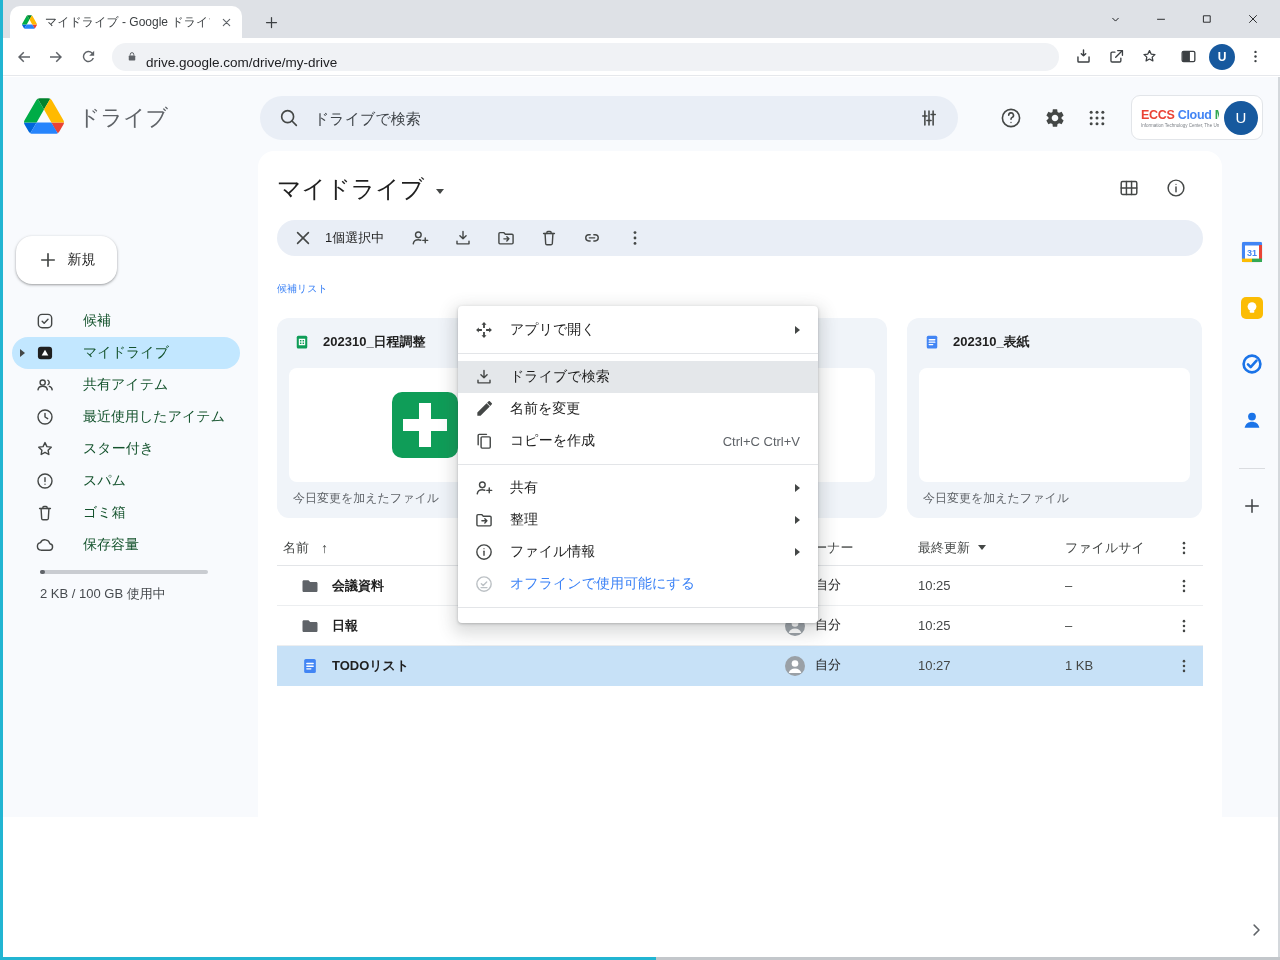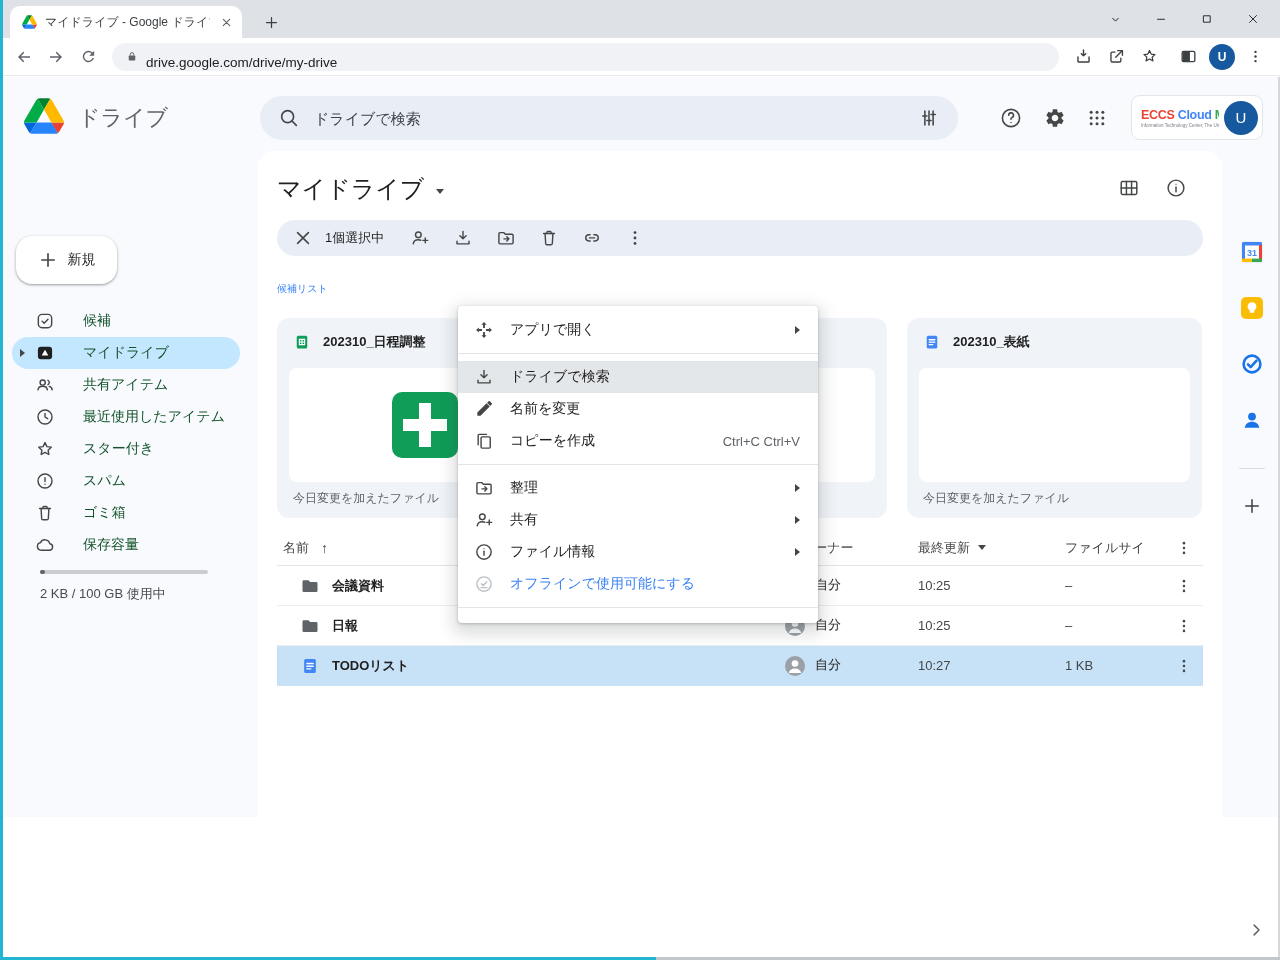--- a/index.html
+++ b/index.html
@@ -712,36 +712,36 @@
             <path d="M5 16.5V5.2C5 4.5 5.5 4 6.2 4H15"></path>
           </svg>
         </span>
       <span class="lbl">コピーを作成</span>
       <span class="sc">Ctrl+C Ctrl+V</span>
     </div>
     <div class="mdiv"></div>
     <div class="mi">
       <span class="mic">
           <svg class="st" viewBox="0 0 24 24" style="stroke-width:1.7">
-            <path d="M3.5 6.8c0-.7.6-1.3 1.3-1.3h4.4l2 2h8c.7 0 1.3.6 1.3 1.3v8.9c0 .7-.6 1.3-1.3 1.3H4.8c-.7 0-1.3-.6-1.3-1.3z"></path>
-            <path d="M9.5 13h6M13 10.5L15.5 13 13 15.5"></path>
-          </svg>
-        </span>
-      <span class="lbl">整理</span>
+            <circle cx="10" cy="8.2" r="3.4"></circle>
+            <path d="M3.9 19c.4-3.2 2.9-4.9 6.1-4.9 1.1 0 2.1.2 3 .6"></path>
+            <path d="M18.3 11.8v6M15.3 14.8h6"></path>
+          </svg>
+        </span>
+      <span class="lbl">共有</span>
       <span class="subarrow"></span>
     </div>
     <div class="mi">
       <span class="mic">
           <svg class="st" viewBox="0 0 24 24" style="stroke-width:1.7">
-            <circle cx="10" cy="8.2" r="3.4"></circle>
-            <path d="M3.9 19c.4-3.2 2.9-4.9 6.1-4.9 1.1 0 2.1.2 3 .6"></path>
-            <path d="M18.3 11.8v6M15.3 14.8h6"></path>
-          </svg>
-        </span>
-      <span class="lbl">共有</span>
+            <path d="M3.5 6.8c0-.7.6-1.3 1.3-1.3h4.4l2 2h8c.7 0 1.3.6 1.3 1.3v8.9c0 .7-.6 1.3-1.3 1.3H4.8c-.7 0-1.3-.6-1.3-1.3z"></path>
+            <path d="M9.5 13h6M13 10.5L15.5 13 13 15.5"></path>
+          </svg>
+        </span>
+      <span class="lbl">整理</span>
       <span class="subarrow"></span>
     </div>
     <div class="mi">
       <span class="mic">
           <svg class="st" viewBox="0 0 24 24" style="stroke-width:1.7">
             <circle cx="12" cy="12" r="8.6"></circle>
             <path d="M12 11v5"></path>
             <circle cx="12" cy="8" r="0.7" fill="currentColor" stroke="none"></circle>
           </svg>
         </span>

